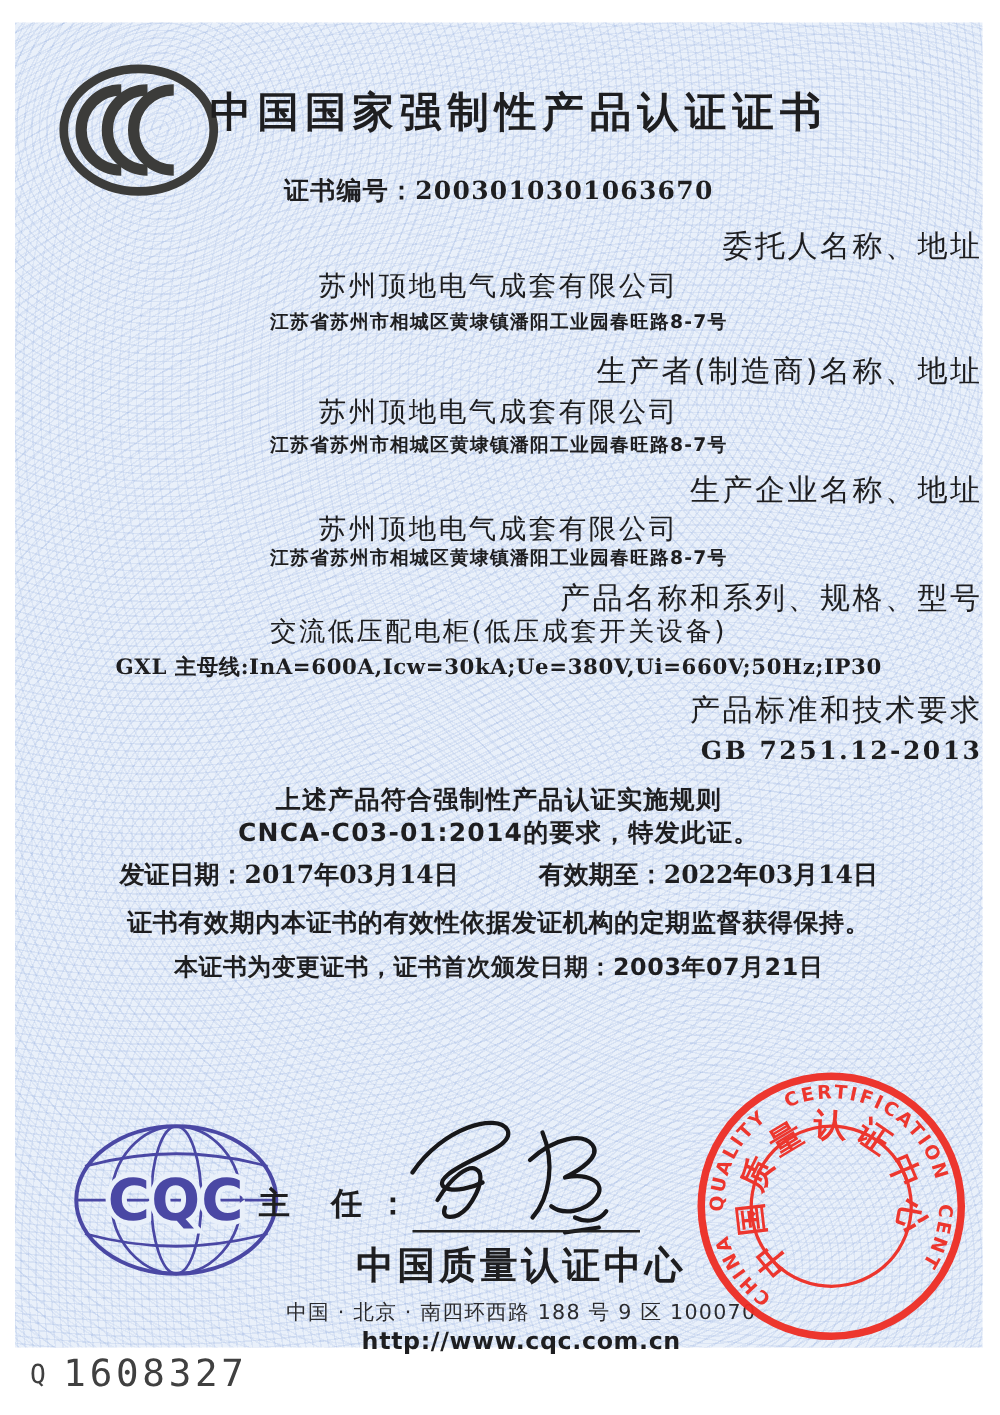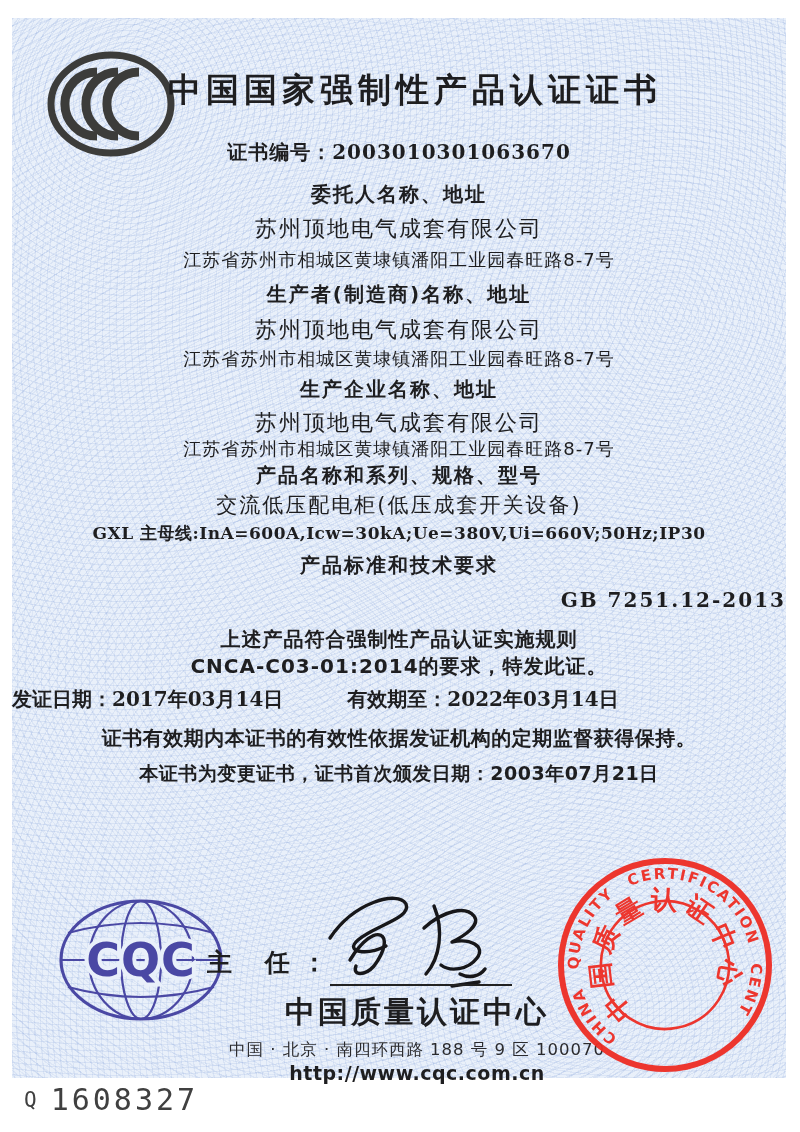--- a/index.html
+++ b/index.html
@@ -15,28 +15,28 @@
       repeating-radial-gradient(circle at 85% 28%, rgba(122,153,214,.13) 0 1.2px, rgba(0,0,0,0) 1.2px 7px),
       repeating-radial-gradient(circle at 38% 62%, rgba(122,153,214,.11) 0 1.2px, rgba(0,0,0,0) 1.2px 8px),
       repeating-radial-gradient(circle at 72% 94%, rgba(122,153,214,.14) 0 1.2px, rgba(0,0,0,0) 1.2px 6px);
   }
 
   .line{position:absolute;left:0;width:100%;text-align:center;white-space:nowrap;}
   .num{font-family:"DejaVu Serif","Liberation Serif",serif;}
 
   .title{font-size:33px;font-weight:bold;letter-spacing:5px;transform:translateX(16px);}
   .certno{font-size:20px;font-weight:600;letter-spacing:1px;}
-  .heading{font-size:20px;font-weight:bold;letter-spacing:2px;}
+  .heading{font-size:24px;font-weight:normal;letter-spacing:2px;text-align:right;}
   .coname{font-size:22px;font-weight:500;letter-spacing:2px;}
-  .addr{font-size:18px;font-weight:400;letter-spacing:1px;}
+  .addr{font-size:15px;font-weight:700;letter-spacing:1px;}
   .prodname{font-size:21px;font-weight:500;letter-spacing:2px;}
   .spec{font-size:17px;font-weight:600;font-family:"DejaVu Serif",serif;letter-spacing:.5px;}
   .gb{font-size:20px;font-weight:600;font-family:"DejaVu Serif",serif;letter-spacing:2px;text-align:right;}
   .statement{font-size:20px;font-weight:600;letter-spacing:1px;}
-  .dates-row{display:flex;gap:64px;font-size:20px;font-weight:bold;}
+  .dates-row{display:flex;justify-content:center;gap:64px;font-size:20px;font-weight:bold;}
   .validity{font-size:20px;font-weight:bold;letter-spacing:.5px;}
   .change{font-size:19px;font-weight:600;letter-spacing:.5px;}
   .infonote{font-size:16.5px;font-weight:600;letter-spacing:.5px;}
 
   .ccc-logo{position:absolute;left:33px;top:30px;}
   .cqc-logo{position:absolute;left:43px;top:877px;}
 
   .director{position:absolute;left:195px;top:928px;font-size:25px;font-weight:bold;letter-spacing:12px;white-space:nowrap;}
   .signature{position:absolute;left:300px;top:858px;}
   .sig-line{position:absolute;left:318px;top:966px;width:182px;border-top:2px solid #222;}

